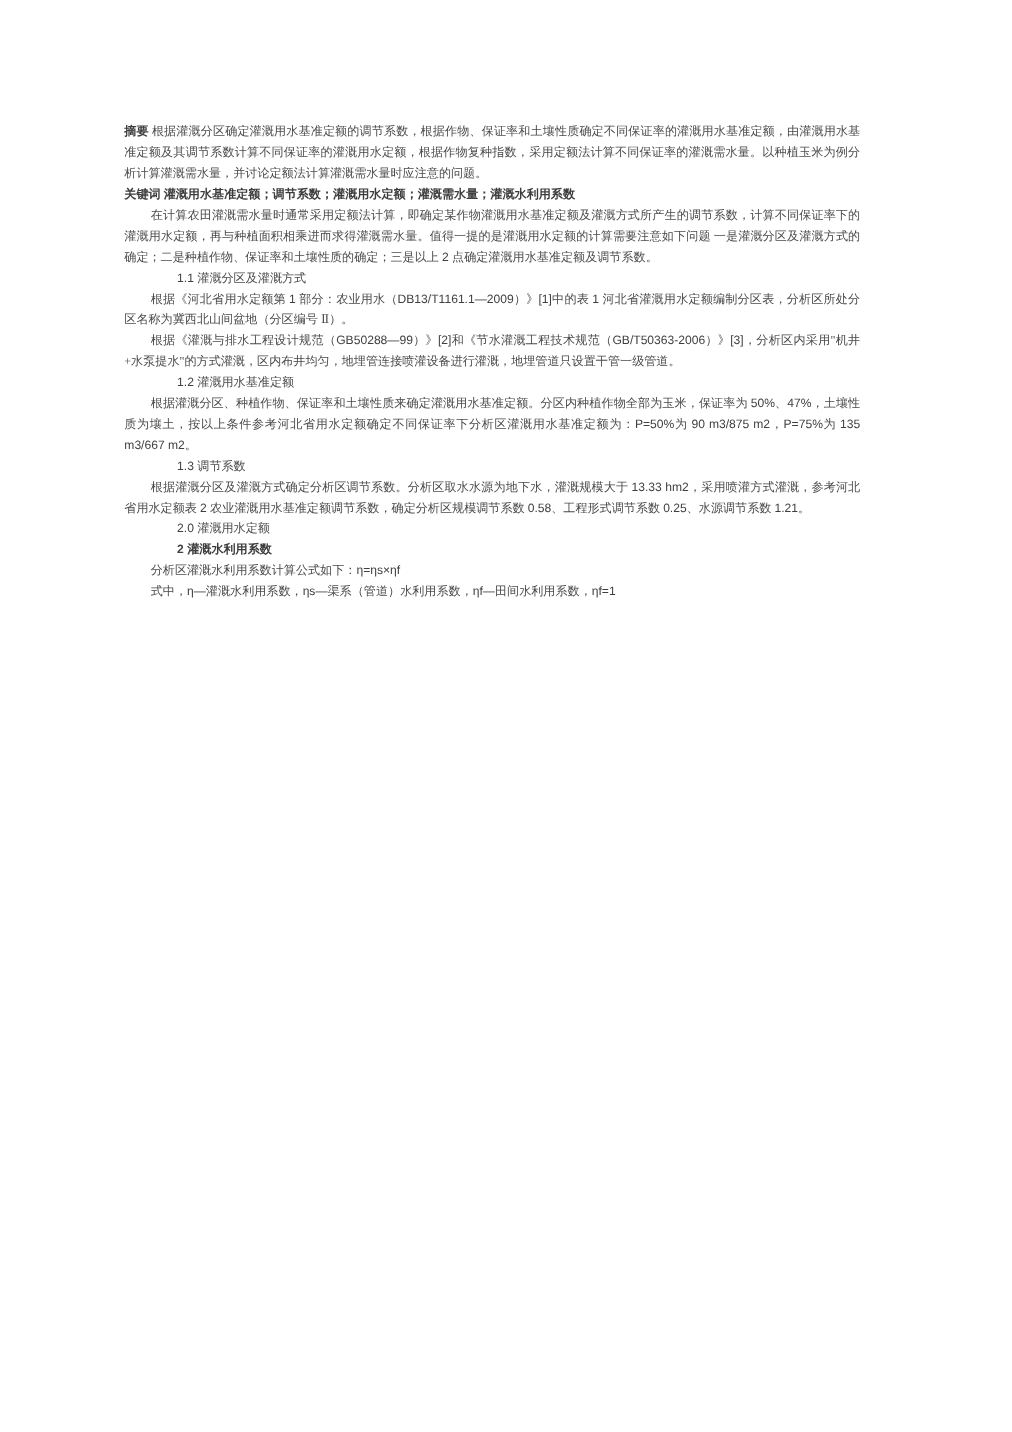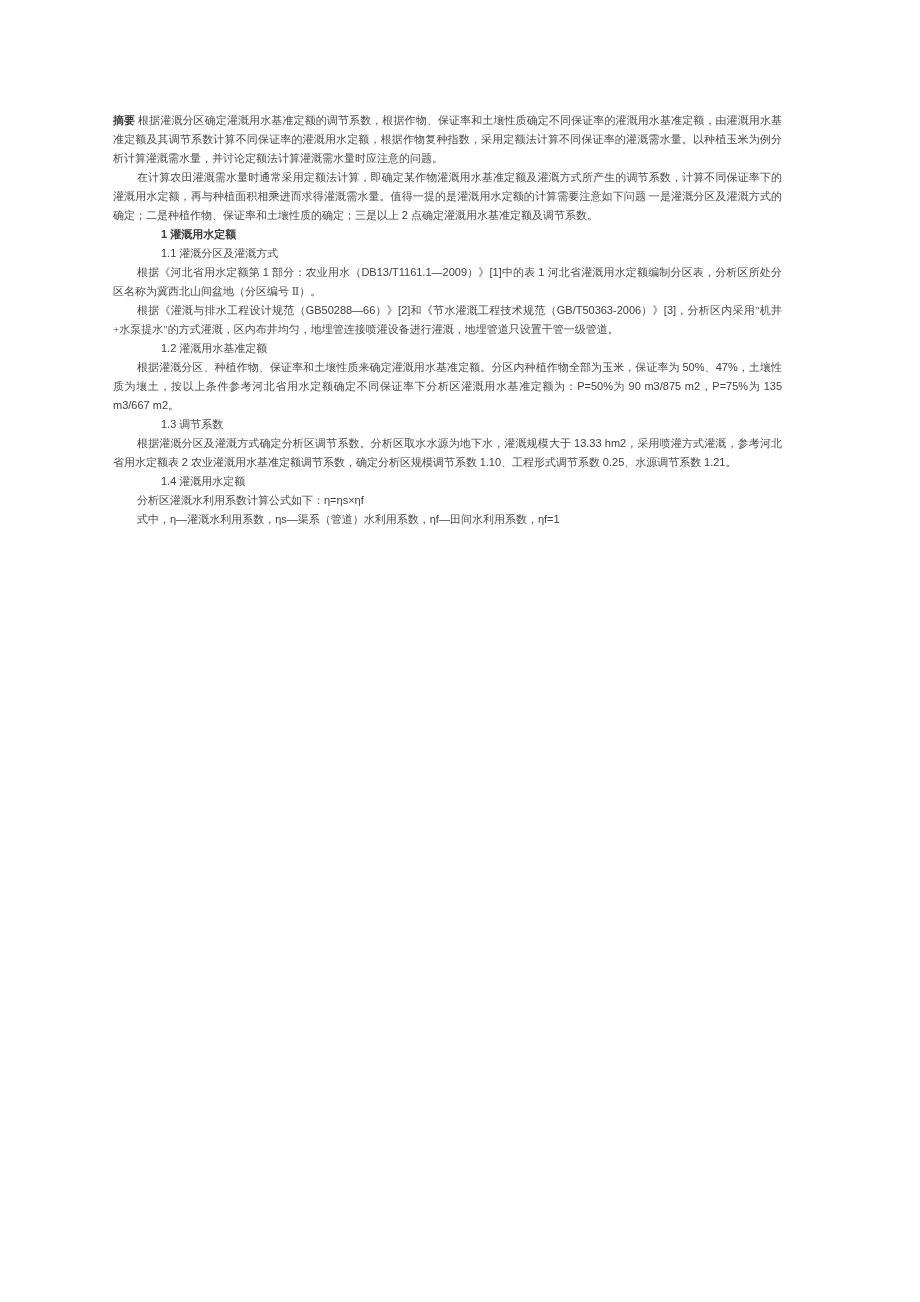--- a/index.html
+++ b/index.html
@@ -40,26 +40,27 @@
     font-family: "Liberation Sans", "DejaVu Sans", sans-serif;
     color: #404040;
   }
 </style>
 </head>
 <body>
 
 <div class="page">
   <main class="doc">
       <p class="para indent-none"><span class="b">摘要</span><span> 根据灌溉分区确定灌溉用水基准定额的调节系数，根据作物、保证率和土壤性质确定不同保证率的灌溉用水基准定额，由灌溉用水基准定额及其调节系数计算不同保证率的灌溉用水定额，根据作物复种指数，采用定额法计算不同保证率的灌溉需水量。以种植玉米为例分析计算灌溉需水量，并讨论定额法计算灌溉需水量时应注意的问题。</span></p>
+      <p class="para indent-none"><span class="b">关键词 灌溉用水基准定额；调节系数；灌溉用水定额；灌溉需水量；灌溉水利用系数</span></p>
       <p class="para indent-para"><span>在计算农田灌溉需水量时通常采用定额法计算，即确定某作物灌溉用水基准定额及灌溉方式所产生的调节系数，计算不同保证率下的灌溉用水定额，再与种植面积相乘进而求得灌溉需水量。值得一提的是灌溉用水定额的计算需要注意如下问题 一是灌溉分区及灌溉方式的确定；二是种植作物、保证率和土壤性质的确定；三是以上 <span class="lat">2 </span>点确定灌溉用水基准定额及调节系数。</span></p>
-      <p class="para indent-head"><span class="b"><span class="lat">1 </span>灌溉用水定额</span></p>
       <p class="para indent-head"><span><span class="lat">1.1 </span>灌溉分区及灌溉方式</span></p>
       <p class="para indent-para"><span>根据《河北省用水定额第 <span class="lat">1 </span>部分：农业用水（<span class="lat">DB13/T1161.1—2009</span>）》<span class="lat">[1]</span>中的表 <span class="lat">1 </span>河北省灌溉用水定额编制分区表，分析区所处分区名称为冀西北山间盆地（分区编号 Ⅱ）。</span></p>
-      <p class="para indent-para"><span>根据《灌溉与排水工程设计规范（<span class="lat">GB50288—66</span>）》<span class="lat">[2]</span>和《节水灌溉工程技术规范（<span class="lat">GB/T50363-2006</span>）》<span class="lat">[3]</span>，分析区内采用"机井+水泵提水"的方式灌溉，区内布井均匀，地埋管连接喷灌设备进行灌溉，地埋管道只设置干管一级管道。</span></p>
+      <p class="para indent-para"><span>根据《灌溉与排水工程设计规范（<span class="lat">GB50288—99</span>）》<span class="lat">[2]</span>和《节水灌溉工程技术规范（<span class="lat">GB/T50363-2006</span>）》<span class="lat">[3]</span>，分析区内采用"机井+水泵提水"的方式灌溉，区内布井均匀，地埋管连接喷灌设备进行灌溉，地埋管道只设置干管一级管道。</span></p>
       <p class="para indent-head"><span><span class="lat">1.2 </span>灌溉用水基准定额</span></p>
       <p class="para indent-para"><span>根据灌溉分区、种植作物、保证率和土壤性质来确定灌溉用水基准定额。分区内种植作物全部为玉米，保证率为 <span class="lat">50%</span>、<span class="lat">47%</span>，土壤性质为壤土，按以上条件参考河北省用水定额确定不同保证率下分析区灌溉用水基准定额为：<span class="lat">P=50%</span>为 <span class="lat">90 m3/875 m2</span>，<span class="lat">P=75%</span>为 <span class="lat">135 m3/667 m2</span>。</span></p>
       <p class="para indent-head"><span><span class="lat">1.3 </span>调节系数</span></p>
-      <p class="para indent-para"><span>根据灌溉分区及灌溉方式确定分析区调节系数。分析区取水水源为地下水，灌溉规模大于 <span class="lat">13.33 hm2</span>，采用喷灌方式灌溉，参考河北省用水定额表 <span class="lat">2 </span>农业灌溉用水基准定额调节系数，确定分析区规模调节系数 <span class="lat">1.10</span>、工程形式调节系数 <span class="lat">0.25</span>、水源调节系数 <span class="lat">1.21</span>。</span></p>
-      <p class="para indent-head"><span><span class="lat">1.4 </span>灌溉用水定额</span></p>
+      <p class="para indent-para"><span>根据灌溉分区及灌溉方式确定分析区调节系数。分析区取水水源为地下水，灌溉规模大于 <span class="lat">13.33 hm2</span>，采用喷灌方式灌溉，参考河北省用水定额表 <span class="lat">2 </span>农业灌溉用水基准定额调节系数，确定分析区规模调节系数 <span class="lat">0.58</span>、工程形式调节系数 <span class="lat">0.25</span>、水源调节系数 <span class="lat">1.21</span>。</span></p>
+      <p class="para indent-head"><span><span class="lat">2.0 </span>灌溉用水定额</span></p>
+      <p class="para indent-head"><span class="b"><span class="lat">2 </span>灌溉水利用系数</span></p>
       <p class="para indent-para"><span>分析区灌溉水利用系数计算公式如下：<span class="lat">η=ηs×ηf</span></span></p>
       <p class="para indent-para"><span>式中，<span class="lat">η—</span>灌溉水利用系数，<span class="lat">ηs—</span>渠系（管道）水利用系数，<span class="lat">ηf—</span>田间水利用系数，<span class="lat">ηf=1</span></span></p>
     </main>
 </div>
 
 </body></html>

